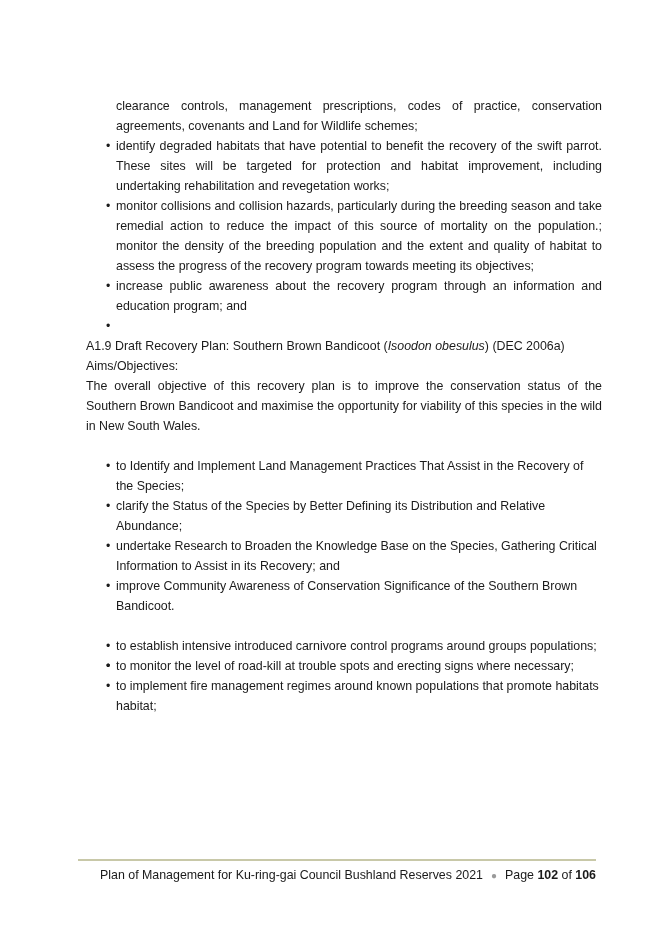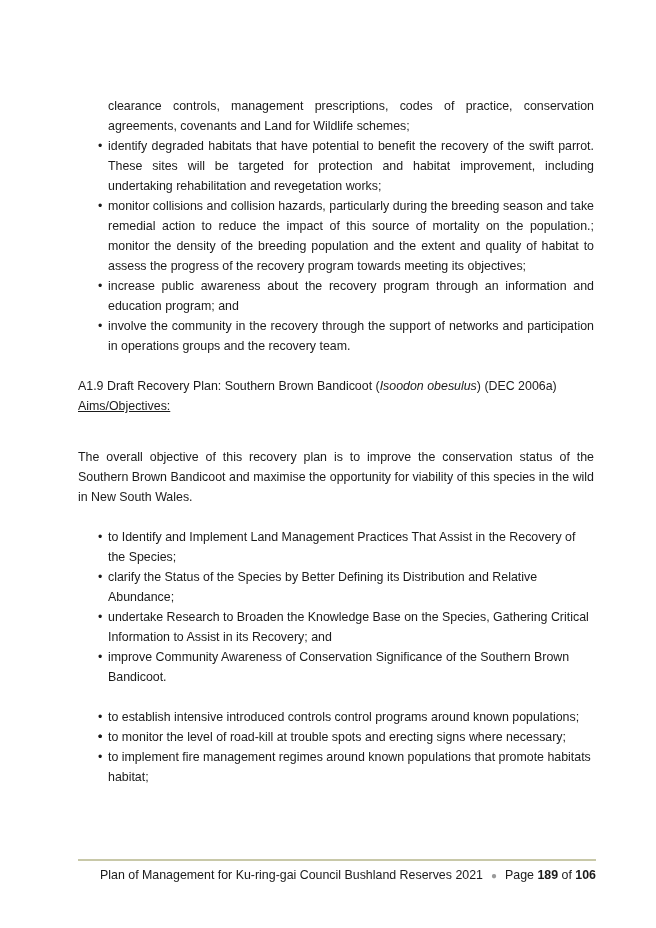--- a/index.html
+++ b/index.html
@@ -1,64 +1,64 @@
 <!DOCTYPE html>
 <html><head>
 <meta charset="utf-8">
 <style>
   html, body { margin: 0; padding: 0; background: #ffffff; }
   body { width: 656px; height: 928px; position: relative; overflow: hidden;
          font-family: "Liberation Sans", sans-serif; color: #1a1a1a; font-size: 12.4px; }
-  .page { position: absolute; left: 78px; top: 96px; width: 516px; }
-  .line { line-height: 20px; margin-top: 31px; }
+  .page { position: absolute; left: 86px; top: 96px; width: 516px; }
+  .line { line-height: 20px; }
   .just { text-align: justify; }
   ul.blist { list-style: none; margin: 0; padding: 0; }
   ul.blist li { position: relative; padding-left: 30px; line-height: 20px; text-align: justify; }
   ul.blist li .bullet { position: absolute; left: 20px; top: 0; width: 10px; }
   ul.blist.indent li { padding-left: 30px; text-align: left; }
   .cont { padding-left: 30px; text-align: justify; line-height: 20px; }
   .heading { font-weight: normal; line-height: 20px; margin-top: 20px; }
   .heading i { font-style: italic; }
-  .ul { text-decoration: underline; line-height: 20px; }
+  .ul { line-height: 20px; }
   .gap { height: 20px; }
   .footer-rule { position: absolute; left: 78px; top: 859px; width: 518px; height: 2px; background: #c8c8a8; }
   .footer { position: absolute; left: 100px; top: 867px; font-size: 12.4px; line-height: 16px; color: #1a1a1a; white-space: nowrap; }
   .footer .dot { color: #9a9a9a; margin: 0 8px; font-size: 10px; vertical-align: middle; }
   .footer b { font-weight: bold; }
 </style>
 </head>
 <body>
 
 <div class="page">
   <div class="cont">clearance controls, management prescriptions, codes of practice, conservation agreements, covenants and Land for Wildlife schemes;</div>
 
   <ul class="blist">
     <li><span class="bullet">•</span><span>identify degraded habitats that have potential to benefit the recovery of the swift parrot. These sites will be targeted for protection and habitat improvement, including undertaking rehabilitation and revegetation works;</span></li>
     <li><span class="bullet">•</span><span>monitor collisions and collision hazards, particularly during the breeding season and take remedial action to reduce the impact of this source of mortality on the population.; monitor the density of the breeding population and the extent and quality of habitat to assess the progress of the recovery program towards meeting its objectives;</span></li>
     <li><span class="bullet">•</span><span>increase public awareness about the recovery program through an information and education program; and</span></li>
-    <li><span class="bullet">•</span><span>involve the community in the recovery through the support of networks and participation in operations groups and the recovery team.</span></li>
+    <li><span class="bullet">•</span></li>
   </ul>
 
   <div class="heading"><span>A1.9 Draft Recovery Plan: Southern Brown Bandicoot (</span><i>Isoodon obesulus</i><span>) (DEC 2006a)</span></div>
   <div class="ul">Aims/Objectives:</div>
   <div class="line just">The overall objective of this recovery plan is to improve the conservation status of the Southern Brown Bandicoot and maximise the opportunity for viability of this species in the wild in New South Wales.</div>
 
   <div class="gap"></div>
   <ul class="blist indent">
     <li><span class="bullet">•</span><span>to Identify and Implement Land Management Practices That Assist in the Recovery of the Species;</span></li>
     <li><span class="bullet">•</span><span>clarify the Status of the Species by Better Defining its Distribution and Relative Abundance;</span></li>
     <li><span class="bullet">•</span><span>undertake Research to Broaden the Knowledge Base on the Species, Gathering Critical Information to Assist in its Recovery; and</span></li>
     <li><span class="bullet">•</span><span>improve Community Awareness of Conservation Significance of the Southern Brown Bandicoot.</span></li>
   </ul>
 
   <div class="gap"></div>
   <ul class="blist indent">
-    <li><span class="bullet">•</span><span>to establish intensive introduced controls control programs around known populations;</span></li>
+    <li><span class="bullet">•</span><span>to establish intensive introduced carnivore control programs around groups populations;</span></li>
     <li><span class="bullet">•</span></li>
     <li><span class="bullet">•</span><span>to monitor the level of road-kill at trouble spots and erecting signs where necessary;</span></li>
     <li><span class="bullet">•</span><span>to implement fire management regimes around known populations that promote habitats habitat;</span></li>
   </ul>
 </div>
 
 <div class="footer-rule"></div>
 <div class="footer">
-  <span>Plan of Management for Ku-ring-gai Council Bushland Reserves 2021</span><span class="dot">●</span><span>Page </span><b>189</b><span> of </span><b>106</b>
+  <span>Plan of Management for Ku-ring-gai Council Bushland Reserves 2021</span><span class="dot">●</span><span>Page </span><b>102</b><span> of </span><b>106</b>
 </div>
 
 </body></html>

